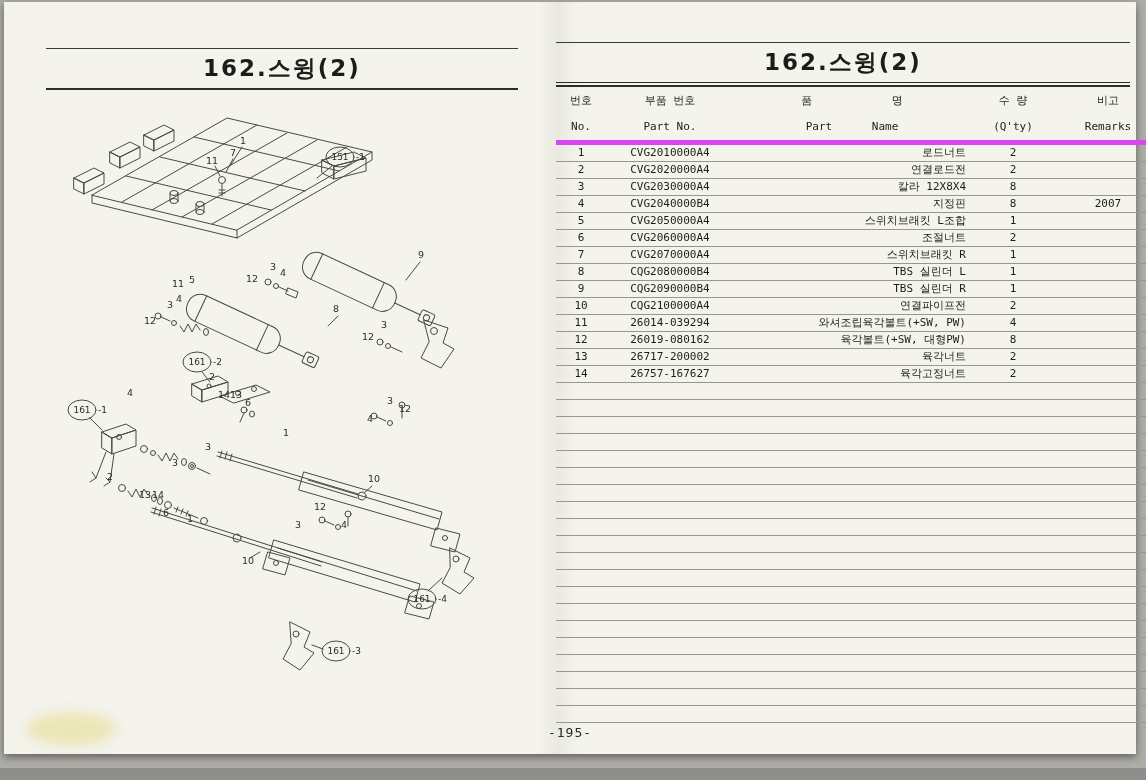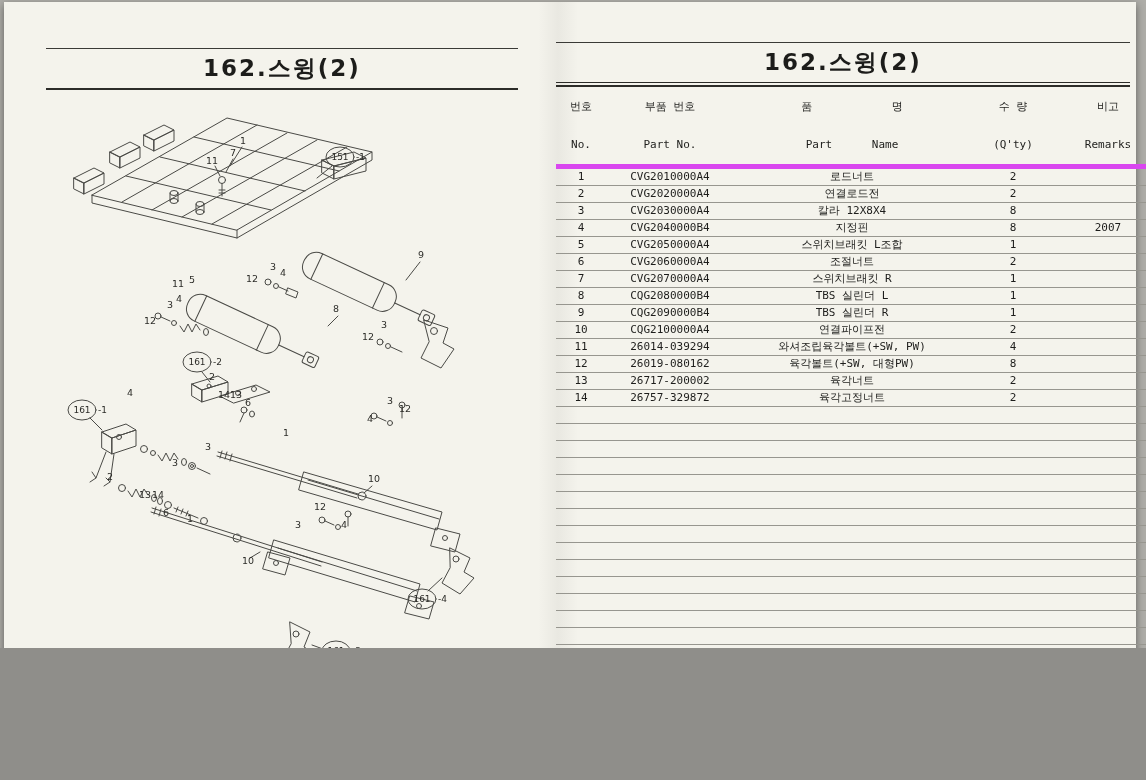--- a/index.html
+++ b/index.html
@@ -1,16 +1,16 @@
 <!DOCTYPE html>
 <html><head>
 <meta charset="utf-8">
 <style>
   html,body{margin:0;padding:0;background:#8f8e8a;}
-  .scan{position:relative;width:1146px;height:648px;background:#aeada8;overflow:hidden;
+  .scan{position:relative;width:1146px;height:768px;background:#aeada8;overflow:hidden;
         font-family:"DejaVu Sans",sans-serif;}
   .sheet{position:absolute;left:4px;top:2px;width:1132px;height:752px;background:#f4f3ec;
          box-shadow:0 3px 8px rgba(0,0,0,.45);}
   .gutter{position:absolute;left:534px;top:0;width:40px;height:100%;
           background:linear-gradient(90deg,rgba(0,0,0,0),rgba(60,60,55,.06),rgba(0,0,0,0));}
   .smudge{position:absolute;left:22px;bottom:8px;width:90px;height:34px;border-radius:50%;
           background:rgba(226,214,120,.45);filter:blur(6px);}
 
   
   .title-block{position:absolute;}
@@ -19,27 +19,27 @@
                   letter-spacing:2px;color:#1c1c1a;font-family:"DejaVu Sans",sans-serif;}
   .title-block .rule-bottom{border-top:2px solid #2c2c28;}
   .title-block .rule-bottom.dbl{border-top:1px solid #2c2c28;border-bottom:2px solid #2c2c28;height:2px;}
   .tb-left{left:42px;top:46px;width:472px;}
   .tb-right{left:552px;top:40px;width:574px;}
 
   
   .table-wrap{position:absolute;left:552px;top:86px;width:574px;}
   table.parts{width:100%;border-collapse:collapse;table-layout:fixed;
               font-family:"DejaVu Sans Mono",monospace;font-size:11px;color:#1d1d1b;}
-  table.parts th{font-weight:normal;padding:12px 4px;line-height:14px;}
+  table.parts th{font-weight:normal;padding:6px 4px;line-height:14px;}
   table.parts td{padding:0 4px;height:16px;line-height:16px;border-bottom:1px solid #97968f;
                  overflow:hidden;white-space:nowrap;}
   tr.hdr-en th{border-bottom:5px solid #d946ef;}
   .c-no{width:42px;text-align:center;}
   .c-pn{width:120px;text-align:center;}
-  .c-nm{width:228px;text-align:center;}
+  .c-nm{width:228px;text-align:right;}
   .c-qty{width:78px;text-align:center;margin-top:7px;}
   .c-rk{width:96px;text-align:center;}
   th.c-nm{text-align:center;}
   .pre{white-space:pre;}
   td.empty{border-bottom:1px solid #9c9b94;}
 
   
   .diagram-wrap{position:absolute;left:18px;top:98px;width:504px;height:606px;}
   svg .ln{stroke:#4a4a46;fill:none;stroke-width:1;stroke-linejoin:round;stroke-linecap:round;}
   svg text.num{font-family:"DejaVu Sans",sans-serif;font-size:9.5px;fill:#2c2c28;text-anchor:middle;}
@@ -393,21 +393,21 @@
             </tr>
             <tr>
               <td class="c-no">13</td>
               <td class="c-pn">26717-200002</td>
               <td class="c-nm">육각너트</td>
               <td class="c-qty">2</td>
               <td class="c-rk"></td>
             </tr>
             <tr>
               <td class="c-no">14</td>
-              <td class="c-pn">26757-329872</td>
+              <td class="c-pn">26757-167627</td>
               <td class="c-nm">육각고정너트</td>
               <td class="c-qty">2</td>
               <td class="c-rk"></td>
             </tr>
             <tr>
               <td colspan="5" class="empty"></td>
             </tr>
             <tr>
               <td colspan="5" class="empty"></td>
             </tr>
@@ -462,14 +462,15 @@
             <tr>
               <td colspan="5" class="empty"></td>
             </tr>
             <tr>
               <td colspan="5" class="empty"></td>
             </tr>
           </tbody>
       </table>
     </div>
 
+    <div class="page-number">-195-</div>
   </div>
 </div>
 
 </body></html>

